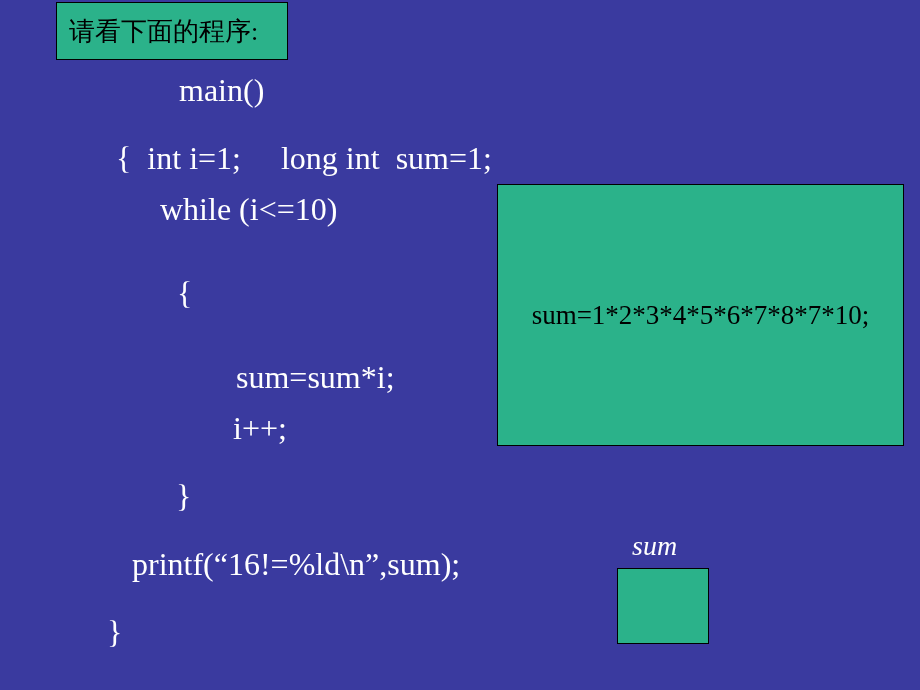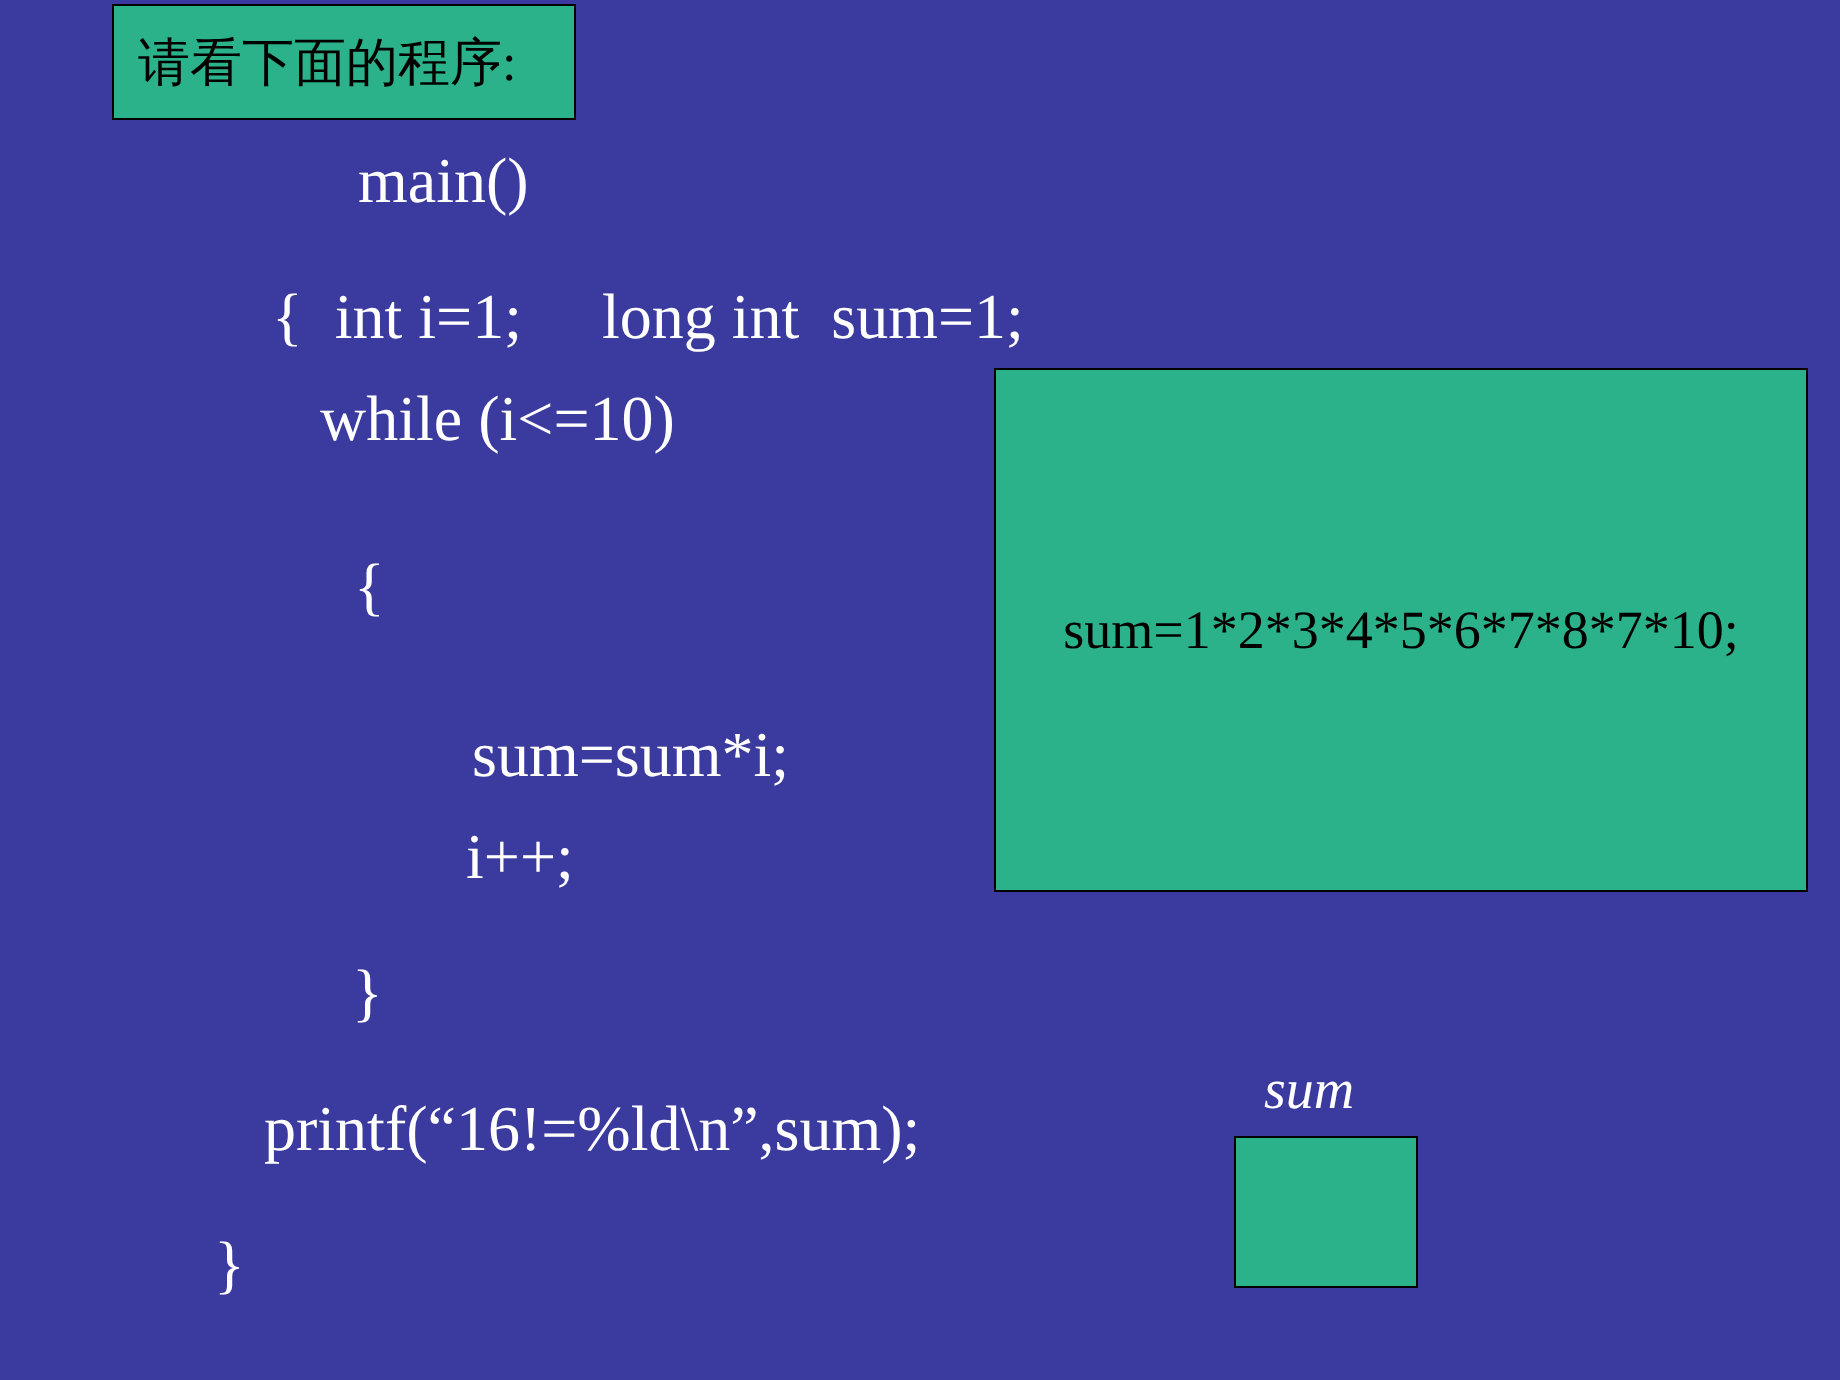--- a/index.html
+++ b/index.html
@@ -26,21 +26,21 @@
       color: #000;
       font-family: "SimSun", serif;
     }
     .code-line {
       position: absolute;
       color: #fff;
       font-size: 32px;
       white-space: pre;
     }
     .line1 { left: 143px; top: 72px; margin-left: 36px; }
-    .line2 { left: 116px; top: 140px; margin-left: 20px; }
+    .line2 { left: 116px; top: 140px; }
     .line3 { left: 160px; top: 191px; }
     .line4 { left: 177px; top: 275px; }
     .line5 { left: 236px; top: 343px; margin-top: 16px; }
     .line6 { left: 233px; top: 410px; }
     .line7 { left: 176px; top: 478px; }
     .line8 { left: 132px; top: 546px; }
     .line9 { left: 107px; top: 614px; }
     .explain-box {
       position: absolute;
       left: 497px;

